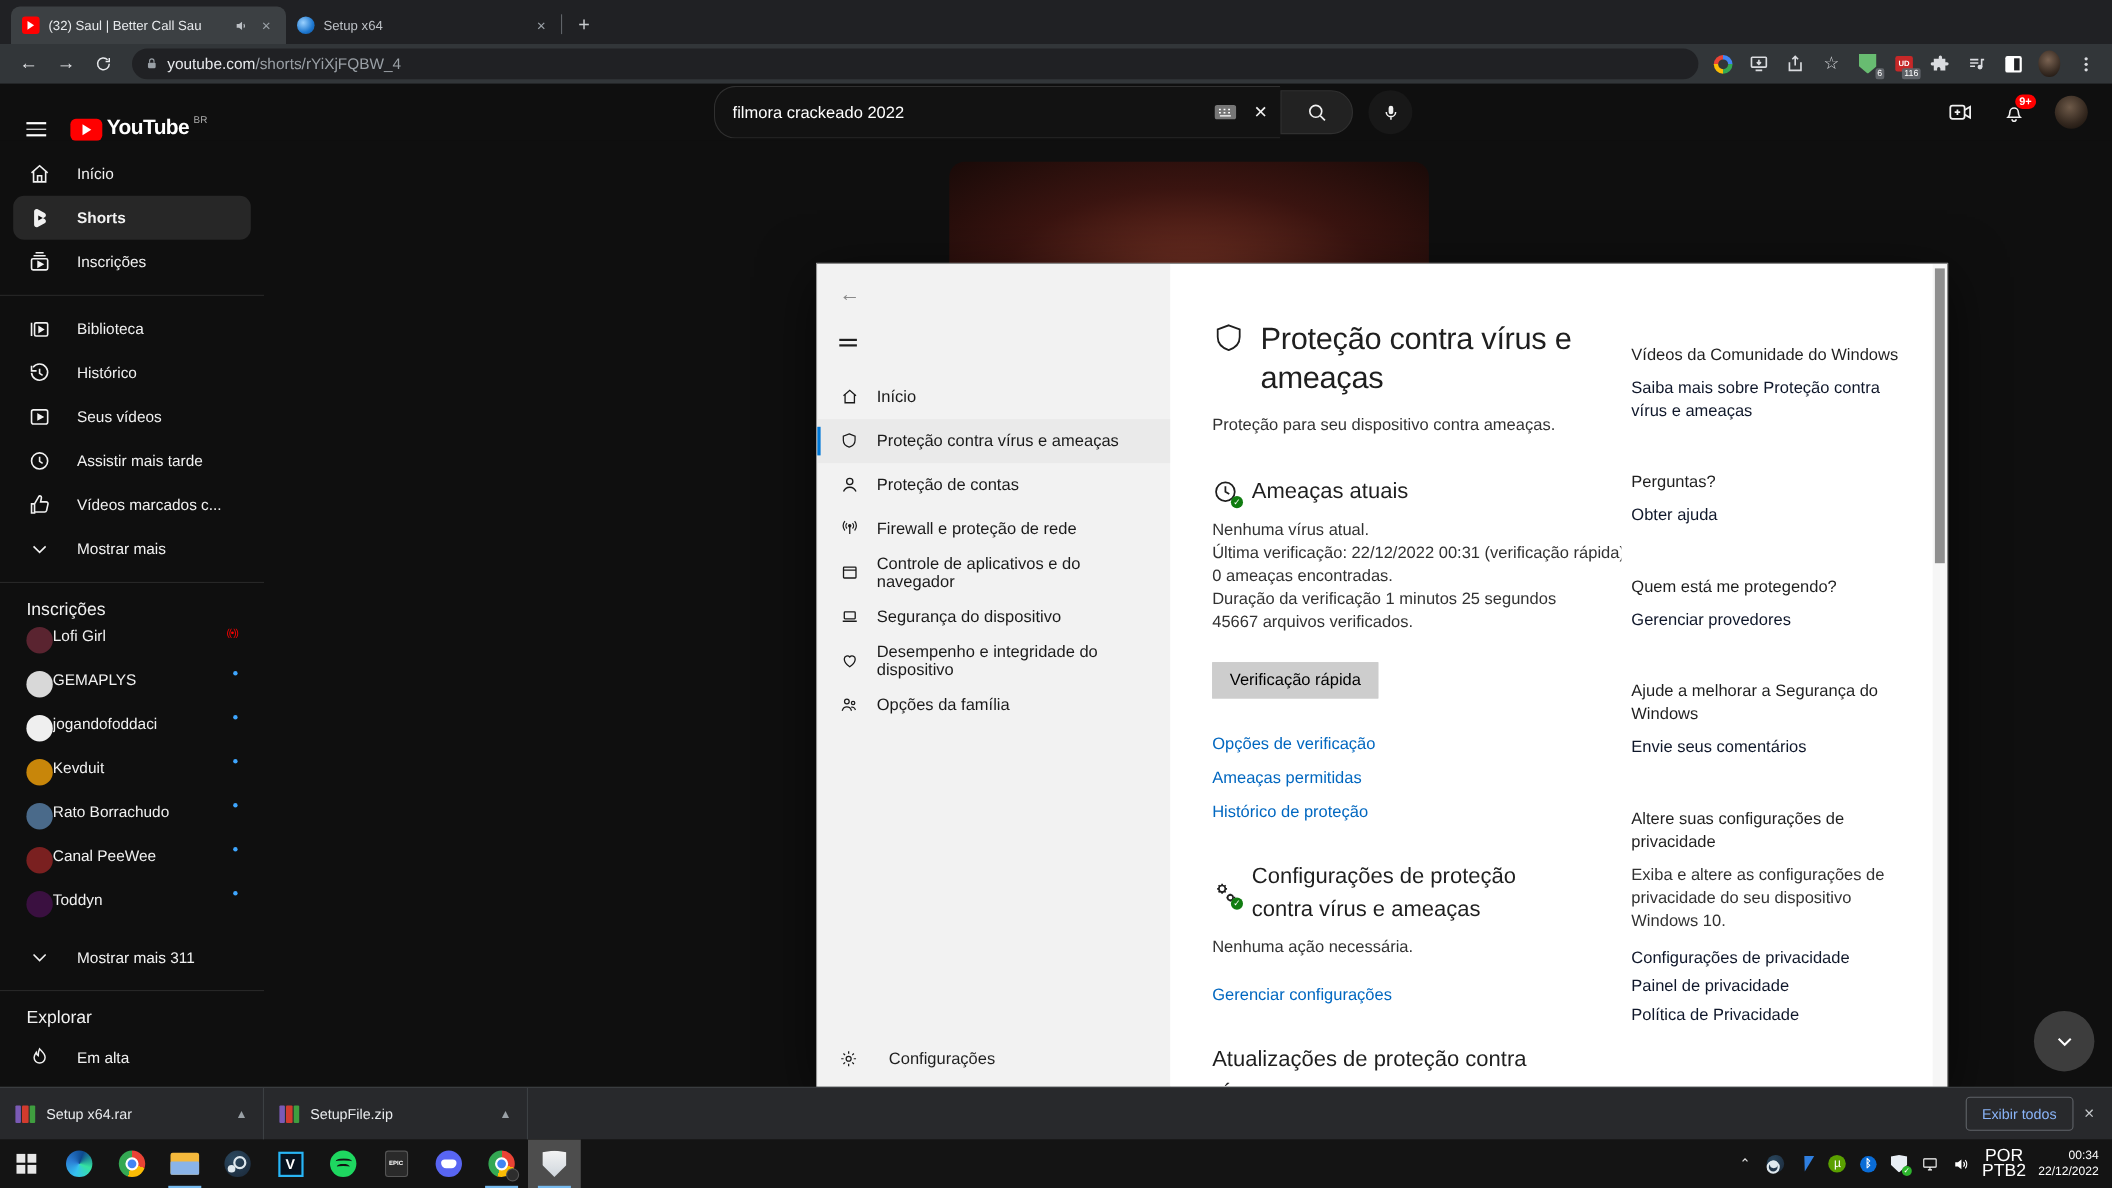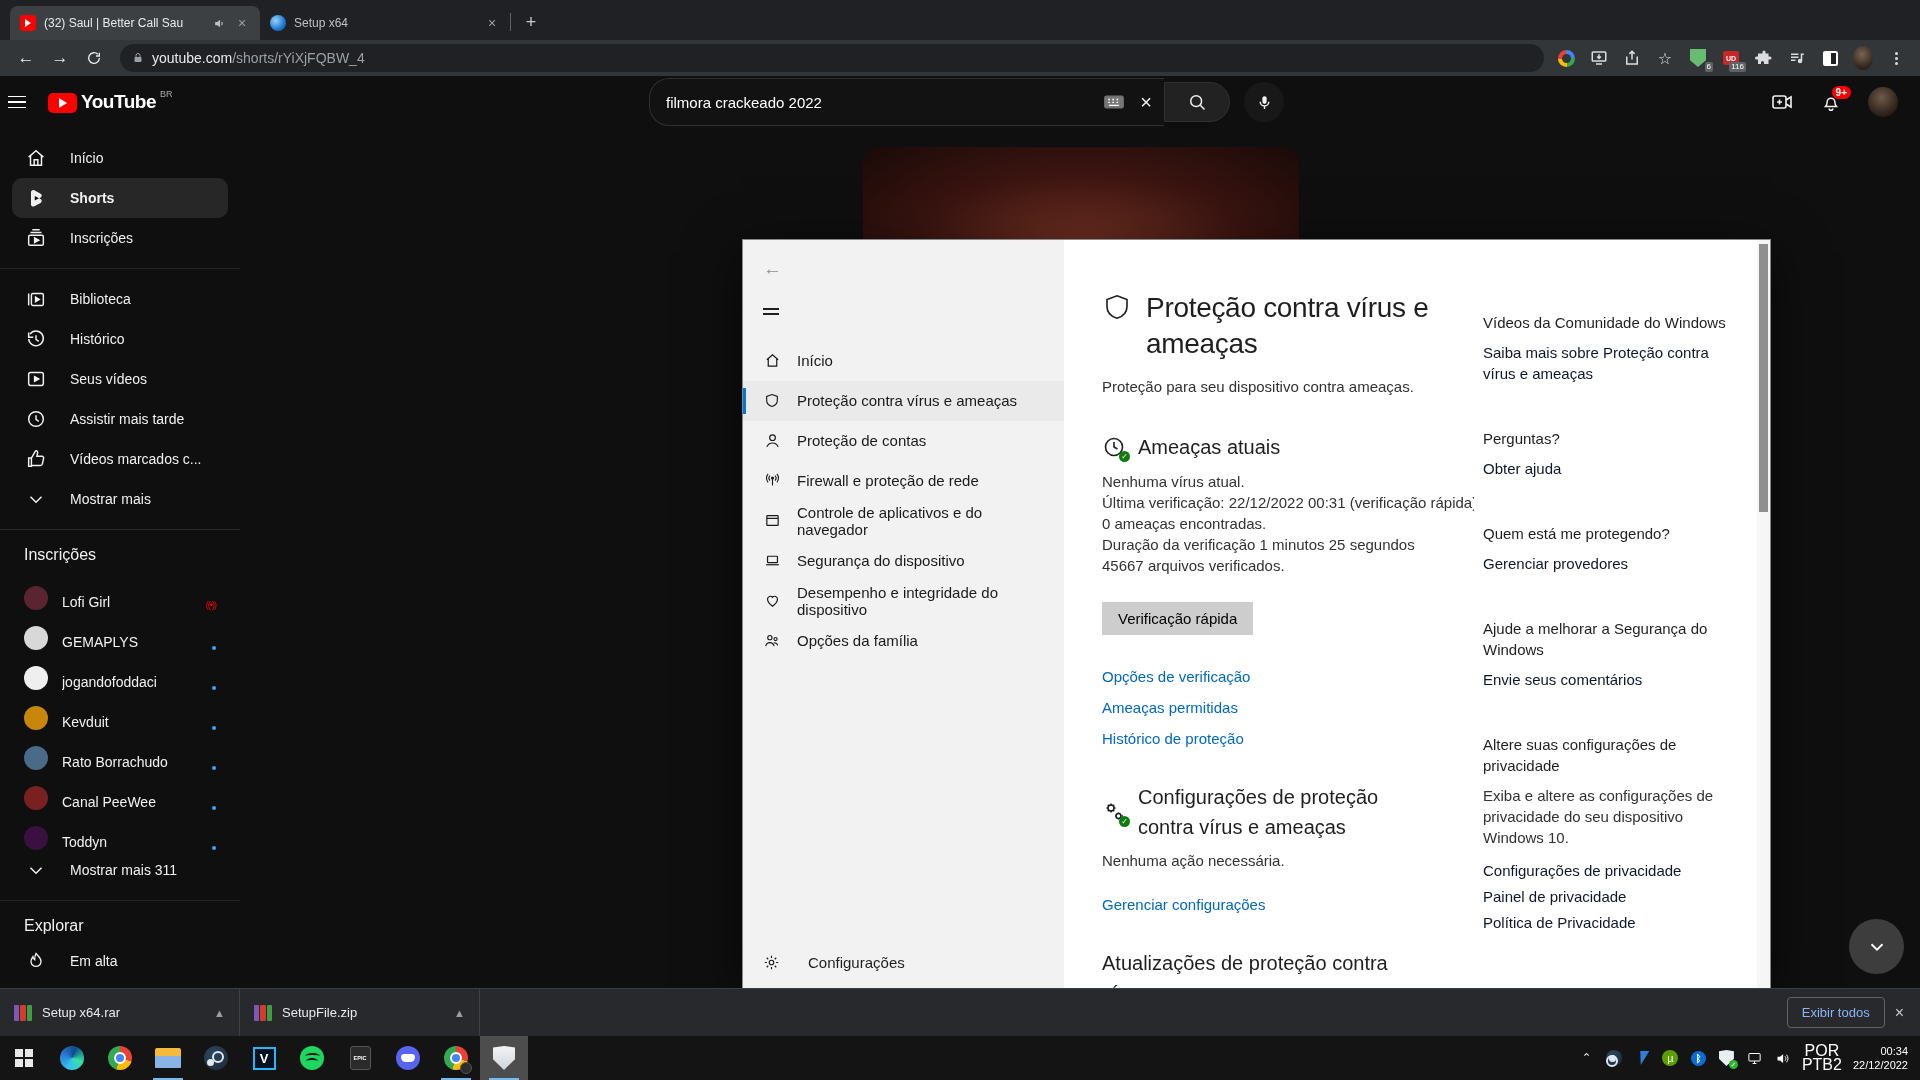--- a/index.html
+++ b/index.html
@@ -33,21 +33,21 @@
   .adg{width:16px;height:18px;background:#68bc71;clip-path:polygon(0 0,100% 0,100% 62%,50% 100%,0 62%)}
   .udbox{width:16px;height:14px;background:#c62828;border-radius:2px;color:#fff;font-size:7px;font-weight:bold;display:flex;align-items:center;justify-content:center}
   .wsquare{width:15px;height:15px;background:#fff;border-radius:2px;position:relative}
   .wsquare:before{content:"";position:absolute;right:2px;top:2px;bottom:2px;width:5px;background:#202124}
   .avatar-sm{width:24px;height:24px;border-radius:50%;background:radial-gradient(circle at 45% 35%,#7a6352,#3a2d24 60%,#17100c)}
   .kebab{display:flex;flex-direction:column;gap:2px}
   .kebab i{width:3px;height:3px;border-radius:50%;background:#dadce0}
 
   
   .yt-header{position:absolute;top:76px;left:0;right:0;height:52px;background:#0f0f0f;z-index:2}
-  .yt-left{position:absolute;left:8px;top:0;height:52px;display:flex;align-items:center;gap:22px}
+  .yt-left{position:absolute;left:24px;top:0;height:52px;display:flex;align-items:flex-end;gap:22px}
   .burger span{display:block;width:18px;height:1.6px;background:#fff;margin:4px 0}
   .yt-logo{display:flex;align-items:flex-start;gap:4px}
   .yt-play{width:29px;height:20px;background:#f00;border-radius:5px;display:flex;align-items:center;justify-content:center;margin-top:2px}
   .yt-play:before{content:"";border-left:8px solid #fff;border-top:5px solid transparent;border-bottom:5px solid transparent}
   .yt-word{color:#fff;font-size:19px;font-weight:bold;letter-spacing:-.5px}
   .yt-br{color:#aaa;font-size:9px;margin-top:-2px}
   .yt-search{position:absolute;left:649px;top:6px;height:40px;display:flex;align-items:center}
   .search-box{width:515px;height:48px;background:#121212;border:1px solid #303030;border-right:none;border-radius:20px 0 0 20px;display:flex;align-items:center;padding:0 4px 0 16px;gap:8px}
   .search-input{flex:1;background:transparent;border:none;outline:none;color:#fff;font-size:15px;font-family:inherit;min-width:0}
   .search-btn{width:66px;height:40px;background:#222;border:1px solid #303030;border-radius:0 20px 20px 0;display:flex;align-items:center;justify-content:center;color:#f1f1f1}
@@ -57,21 +57,21 @@
   .bell .cnt{position:absolute;top:-5px;right:-9px;background:#f00;color:#fff;font-size:10px;font-weight:bold;border-radius:9px;padding:1px 4px}
   .avatar-yt{width:30px;height:30px;border-radius:50%;background:radial-gradient(circle at 45% 35%,#6e5a49,#33271e 60%,#120d09)}
 
   
   .yt-sidebar{position:absolute;top:128px;left:0;width:240px;bottom:44px;background:#0f0f0f;padding:10px 12px;overflow:hidden;z-index:2}
   .yt-item{display:flex;align-items:center;gap:22px;height:40px;padding:0 12px;border-radius:10px;color:#f1f1f1;font-size:14px}
   .yt-item.active{background:#272727;font-weight:bold}
   .yt-item .ic{width:24px;display:flex;justify-content:center;flex:none}
   .yt-div{border-top:1px solid #272727;margin:10px -12px;}
   .yt-sec-title{color:#f1f1f1;font-size:16px;padding:6px 12px 6px 12px}
-  .chan{display:flex;align-items:flex-end;gap:14px;height:40px;padding:0 12px;color:#f1f1f1;font-size:14px}
+  .chan{display:flex;align-items:flex-start;gap:0;height:40px;padding:0 12px;color:#f1f1f1;font-size:14px}
   .chan .nm{flex:1;white-space:nowrap;overflow:hidden}
   .chan-av{width:24px;height:24px;border-radius:50%;flex:none}
   .dot-new{width:4px;height:4px;border-radius:50%;background:#3ea6ff;flex:none}
   .live-ic{color:#f00;font-size:9px;letter-spacing:-1px;flex:none}
 
   
   .shorts-video{position:absolute;left:863px;top:147px;width:436px;height:92px;border-radius:14px 14px 0 0;z-index:1;
     background:radial-gradient(ellipse at 50% 120%,#7a3526 0%,#3a1410 55%,#190a08 100%)}
   .shorts-down{position:absolute;left:1849px;top:919px;width:55px;height:55px;border-radius:50%;background:#3d3d3d;display:flex;align-items:center;justify-content:center;color:#fff;z-index:3}
 

